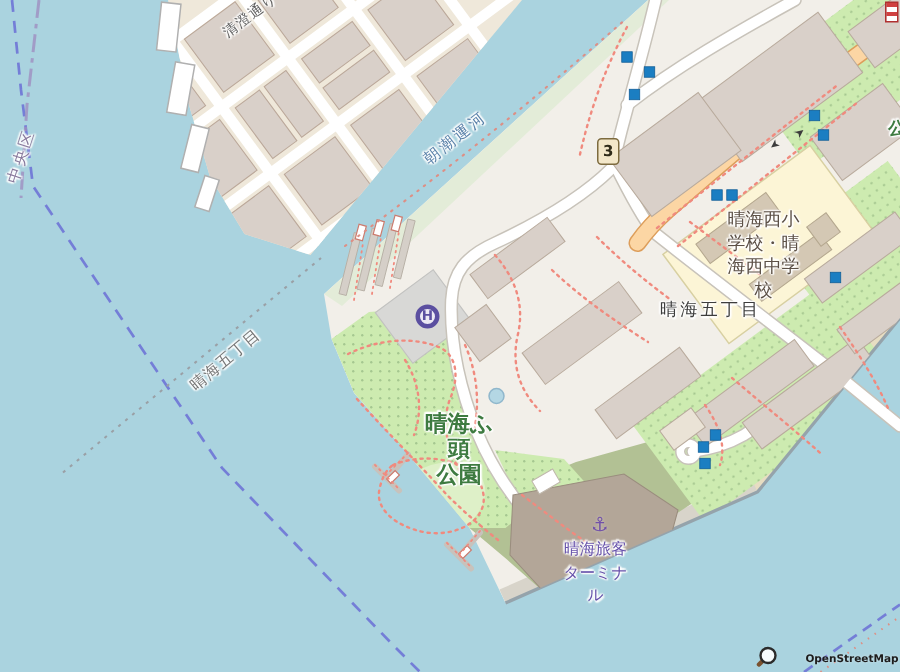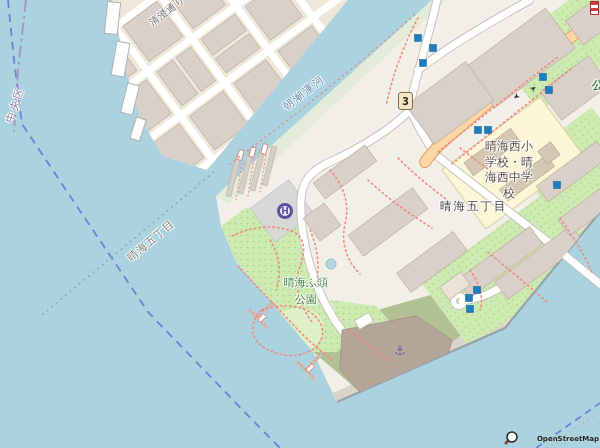--- a/index.html
+++ b/index.html
@@ -13,21 +13,21 @@
     text-shadow:-1px 0 1px #fff,1px 0 1px #fff,0 -1px 1px #fff,0 1px 1px #fff,
                 -1px -1px 1px #fff,1px 1px 1px #fff;
     pointer-events:none;
   }
   .lbl-kiyosumi{left:146px;top:4px;font-size:9.5px;color:#5e5e5e;letter-spacing:1px;transform:rotate(-37deg);}
   .lbl-canal{left:279px;top:85px;font-size:10.5px;color:#577fa8;letter-spacing:2px;transform:rotate(-38deg);}
   .lbl-chuo{left:-4px;top:97px;font-size:10.5px;color:#87789b;letter-spacing:2px;transform:rotate(-72deg);}
   .lbl-harumi-water{left:122px;top:233px;font-size:10.5px;color:#757575;letter-spacing:1px;transform:rotate(-40deg);}
   .lbl-harumi-land{left:440px;top:198px;font-size:11.5px;color:#3d3d3d;letter-spacing:2px;}
   .lbl-school{left:477px;top:139px;width:64px;font-size:12px;color:#5c5046;line-height:15.5px;}
-  .lbl-park{left:281px;top:274px;width:50px;font-size:11px;color:#3e7b41;line-height:17px;font-weight:normal;}
+  .lbl-park{left:281px;top:274px;width:50px;font-size:15px;color:#3e7b41;line-height:17px;font-weight:bold;}
   .lbl-terminal{left:373px;top:359px;width:48px;font-size:10.5px;color:#6752ab;line-height:15.5px;}
   .lbl-koen-partial{left:592px;top:77px;font-size:11.5px;color:#3e7b41;font-weight:bold;}
   .anchor-icon{position:absolute;left:394px;top:343px;font-size:13px;color:#7150a8;text-shadow:0 0 2px #cfc8bd;}
   .heli{
     position:absolute;left:277px;top:203px;width:16px;height:16px;border-radius:50%;
     background:#ece9f4;border:3px solid #5b4fa0;box-sizing:border-box;
     color:#5b4fa0;font-size:9px;font-weight:bold;display:flex;align-items:center;justify-content:center;
   }
   .shield{
     position:absolute;left:398px;top:92px;width:13px;height:16px;
@@ -267,20 +267,23 @@
 <div class="lbl lbl-canal">朝潮運河</div>
 <div class="lbl lbl-chuo">中央区</div>
 <div class="lbl lbl-harumi-water">晴海五丁目</div>
 <div class="lbl lbl-harumi-land">晴海五丁目</div>
 <div class="lbl lbl-school">晴海西小
 学校・晴
 海西中学
 校</div>
 <div class="lbl lbl-park">晴海ふ頭
 公園</div>
+<div class="lbl lbl-terminal">晴海旅客
+ターミナ
+ル</div>
 <div class="lbl lbl-koen-partial">公</div>
 
 <div class="anchor-icon">⚓</div>
 <div class="heli">H</div>
 <div class="shield">3</div>
 <div class="oneway ow-ne">➤</div>
 <div class="oneway ow-sw">➤</div>
 <div class="striped-tower"></div>
 
 <div class="attrib">

